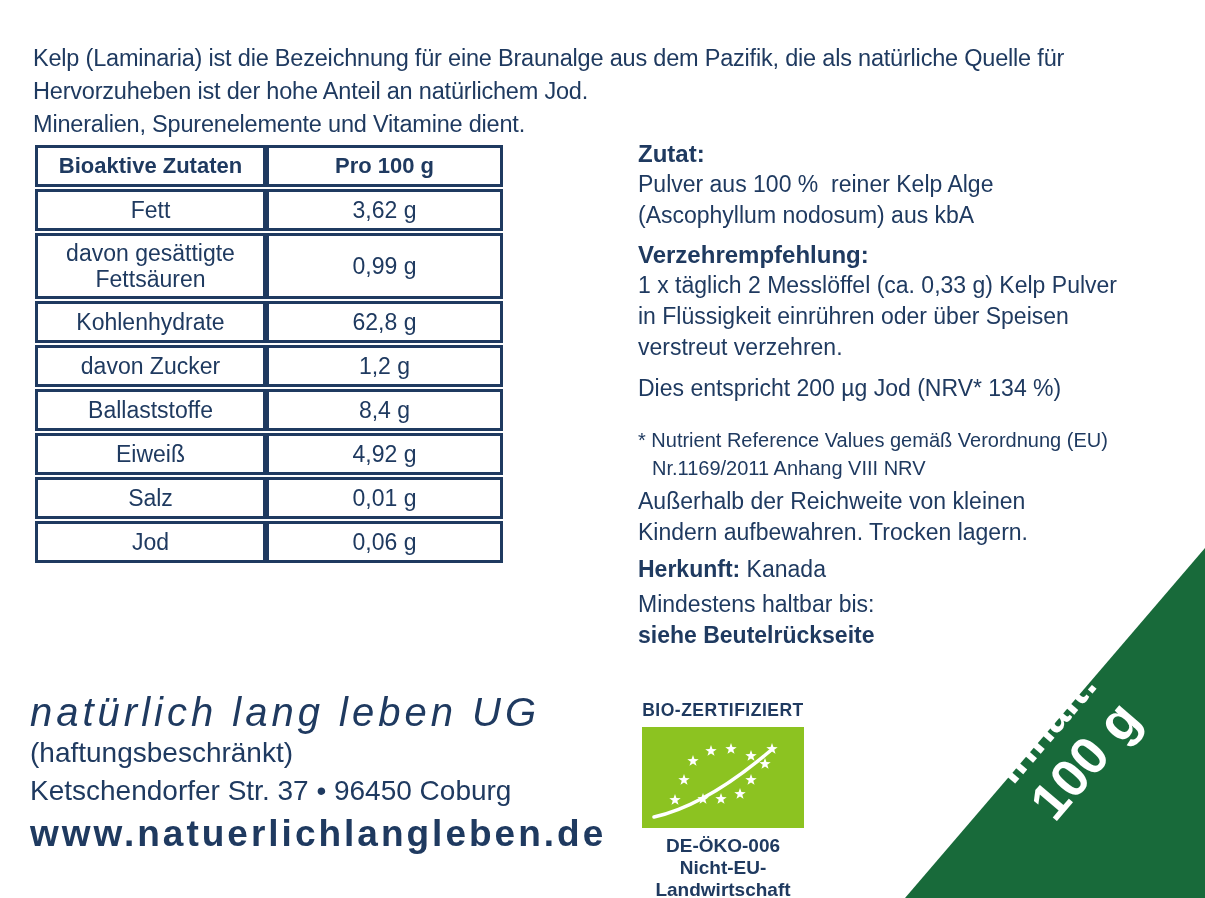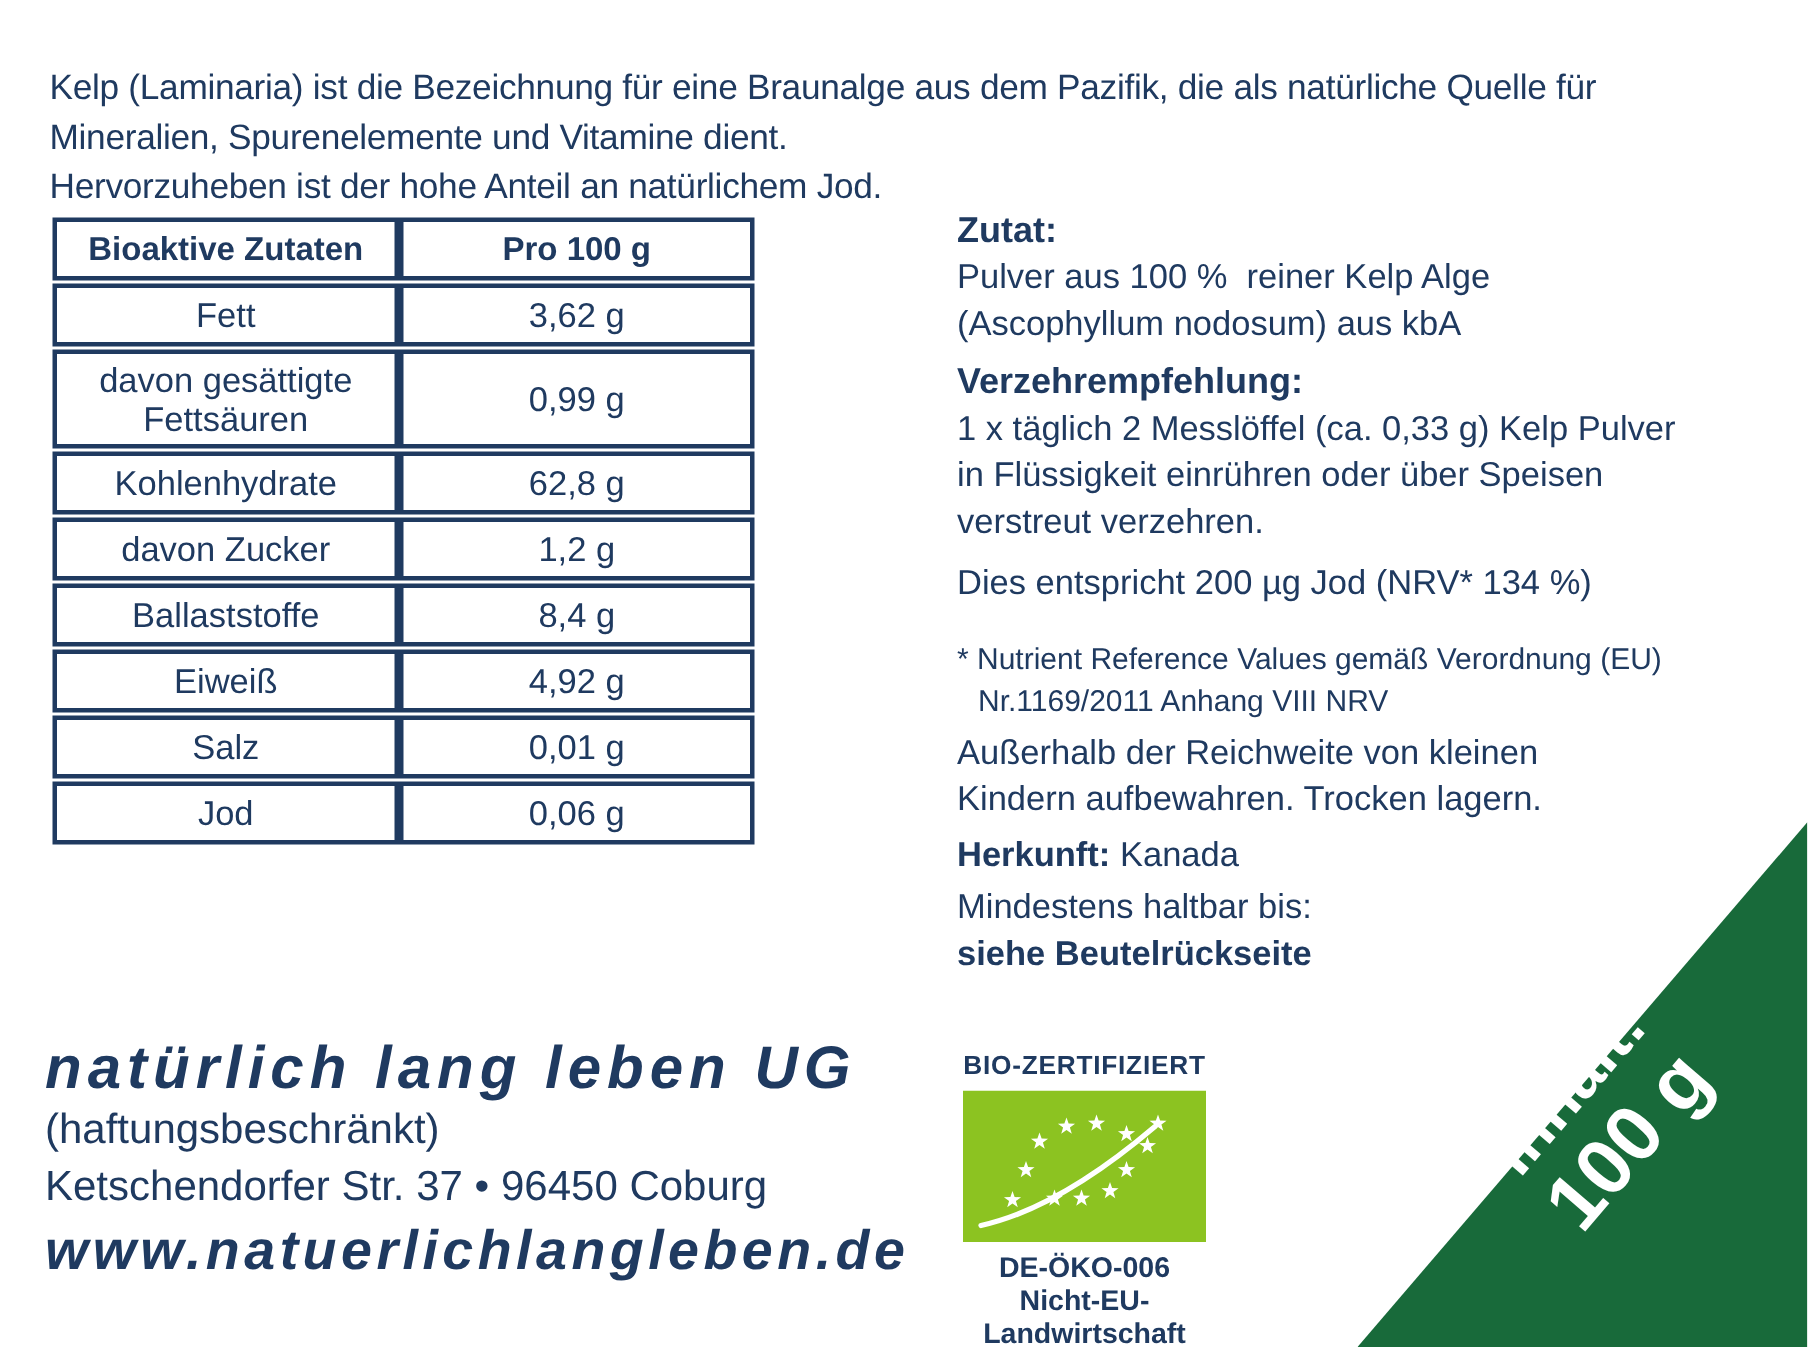--- a/index.html
+++ b/index.html
@@ -43,27 +43,27 @@
   .mt22{margin-top:22px;}
   .mt4{margin-top:4px;}
   .mt6{margin-top:6px;}
   .footnote{font-size:20px;line-height:28px;}
   .footnote .indent{padding-left:14px;}
   .bold{font-weight:bold;}
 
   
   .company{position:absolute;left:30px;top:686px;}
   .company .name{
-    font-size:40px;font-weight:bold;font-style:italic;
+    font-size:40px;font-weight:normal;font-style:italic;
     letter-spacing:4px;line-height:52px;
   }
   .company .legal{font-size:28px;line-height:26px;margin-top:2px;}
   .company .address{font-size:28px;line-height:34px;margin-top:8px;}
   .company .website{
-    font-size:37px;font-weight:bold;font-style:italic;
+    font-size:37px;font-weight:bold;
     letter-spacing:3px;line-height:48px;margin-top:2px;
   }
 
   
   .bio{position:absolute;left:640px;top:700px;width:166px;text-align:center;}
   .bio .title{font-weight:bold;font-size:17.5px;letter-spacing:0.5px;}
   .bio .leaf{display:block;margin:6px auto 0 auto;}
   .bio .leaf rect{fill:var(--bio-green);}
   .bio .leaf .star{fill:#ffffff;}
   .bio .leaf .stem{stroke:#ffffff;stroke-width:3.5;fill:none;stroke-linecap:round;}
@@ -78,22 +78,22 @@
     fill:#ffffff;font-weight:bold;text-anchor:middle;
   }
   .corner .t1{font-size:44px;}
   .corner .t2{font-size:53px;}
 </style>
 </head>
 <body>
 
 <div class="intro">
   <div class="line">Kelp (Laminaria) ist die Bezeichnung für eine Braunalge aus dem Pazifik, die als natürliche Quelle für</div>
+  <div class="line">Hervorzuheben ist der hohe Anteil an natürlichem Jod.</div>
   <div class="line">Mineralien, Spurenelemente und Vitamine dient.</div>
-  <div class="line">Hervorzuheben ist der hohe Anteil an natürlichem Jod.</div>
 </div>
 
 <div class="nutrition">
   <table>
     <tbody>
         <tr>
       <th class="col-label">Bioaktive Zutaten</th>
       <th class="col-value">Pro 100 g</th>
     </tr>
     <tr>

